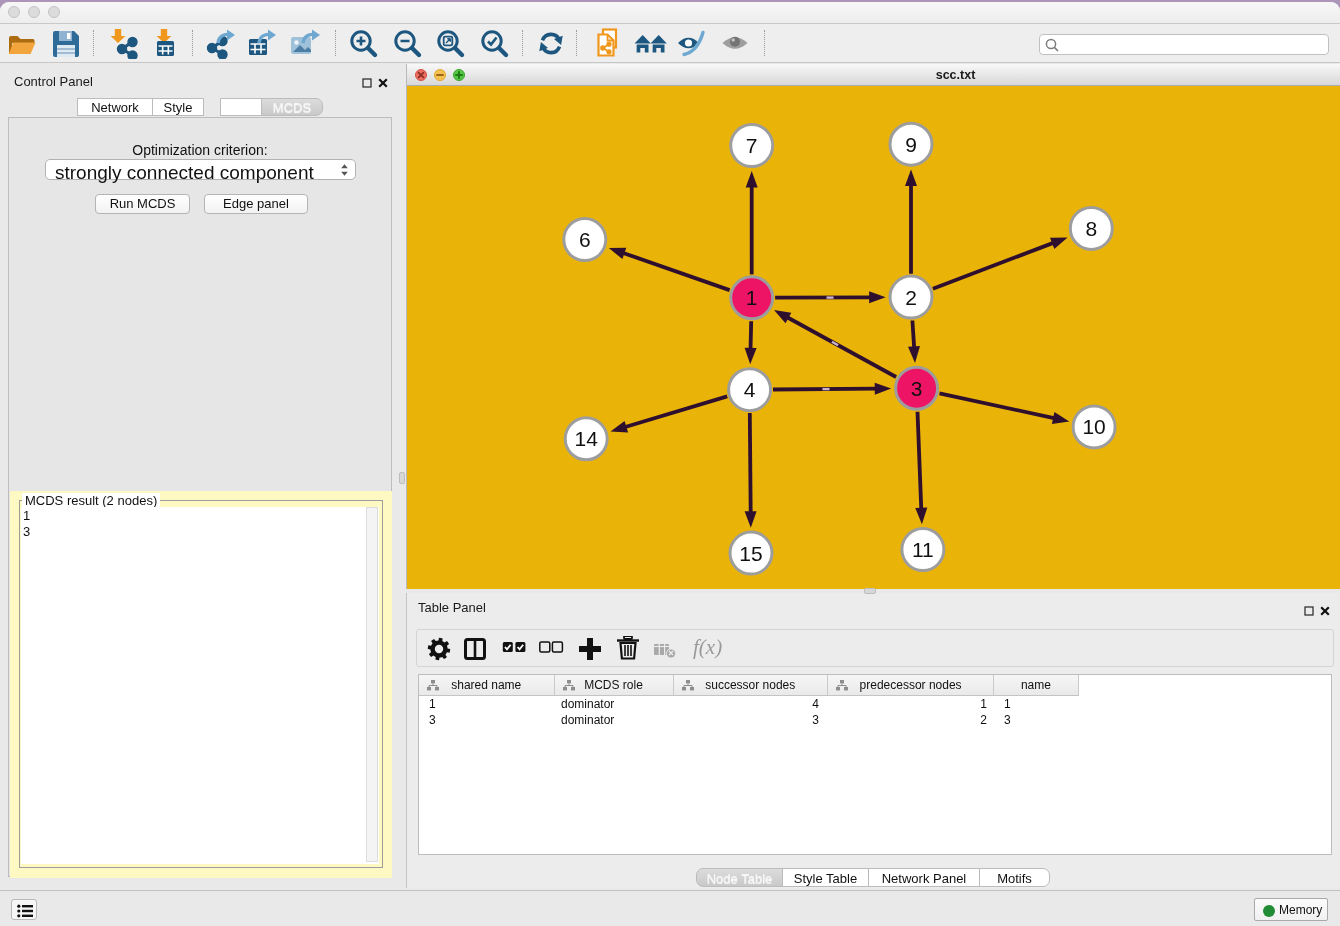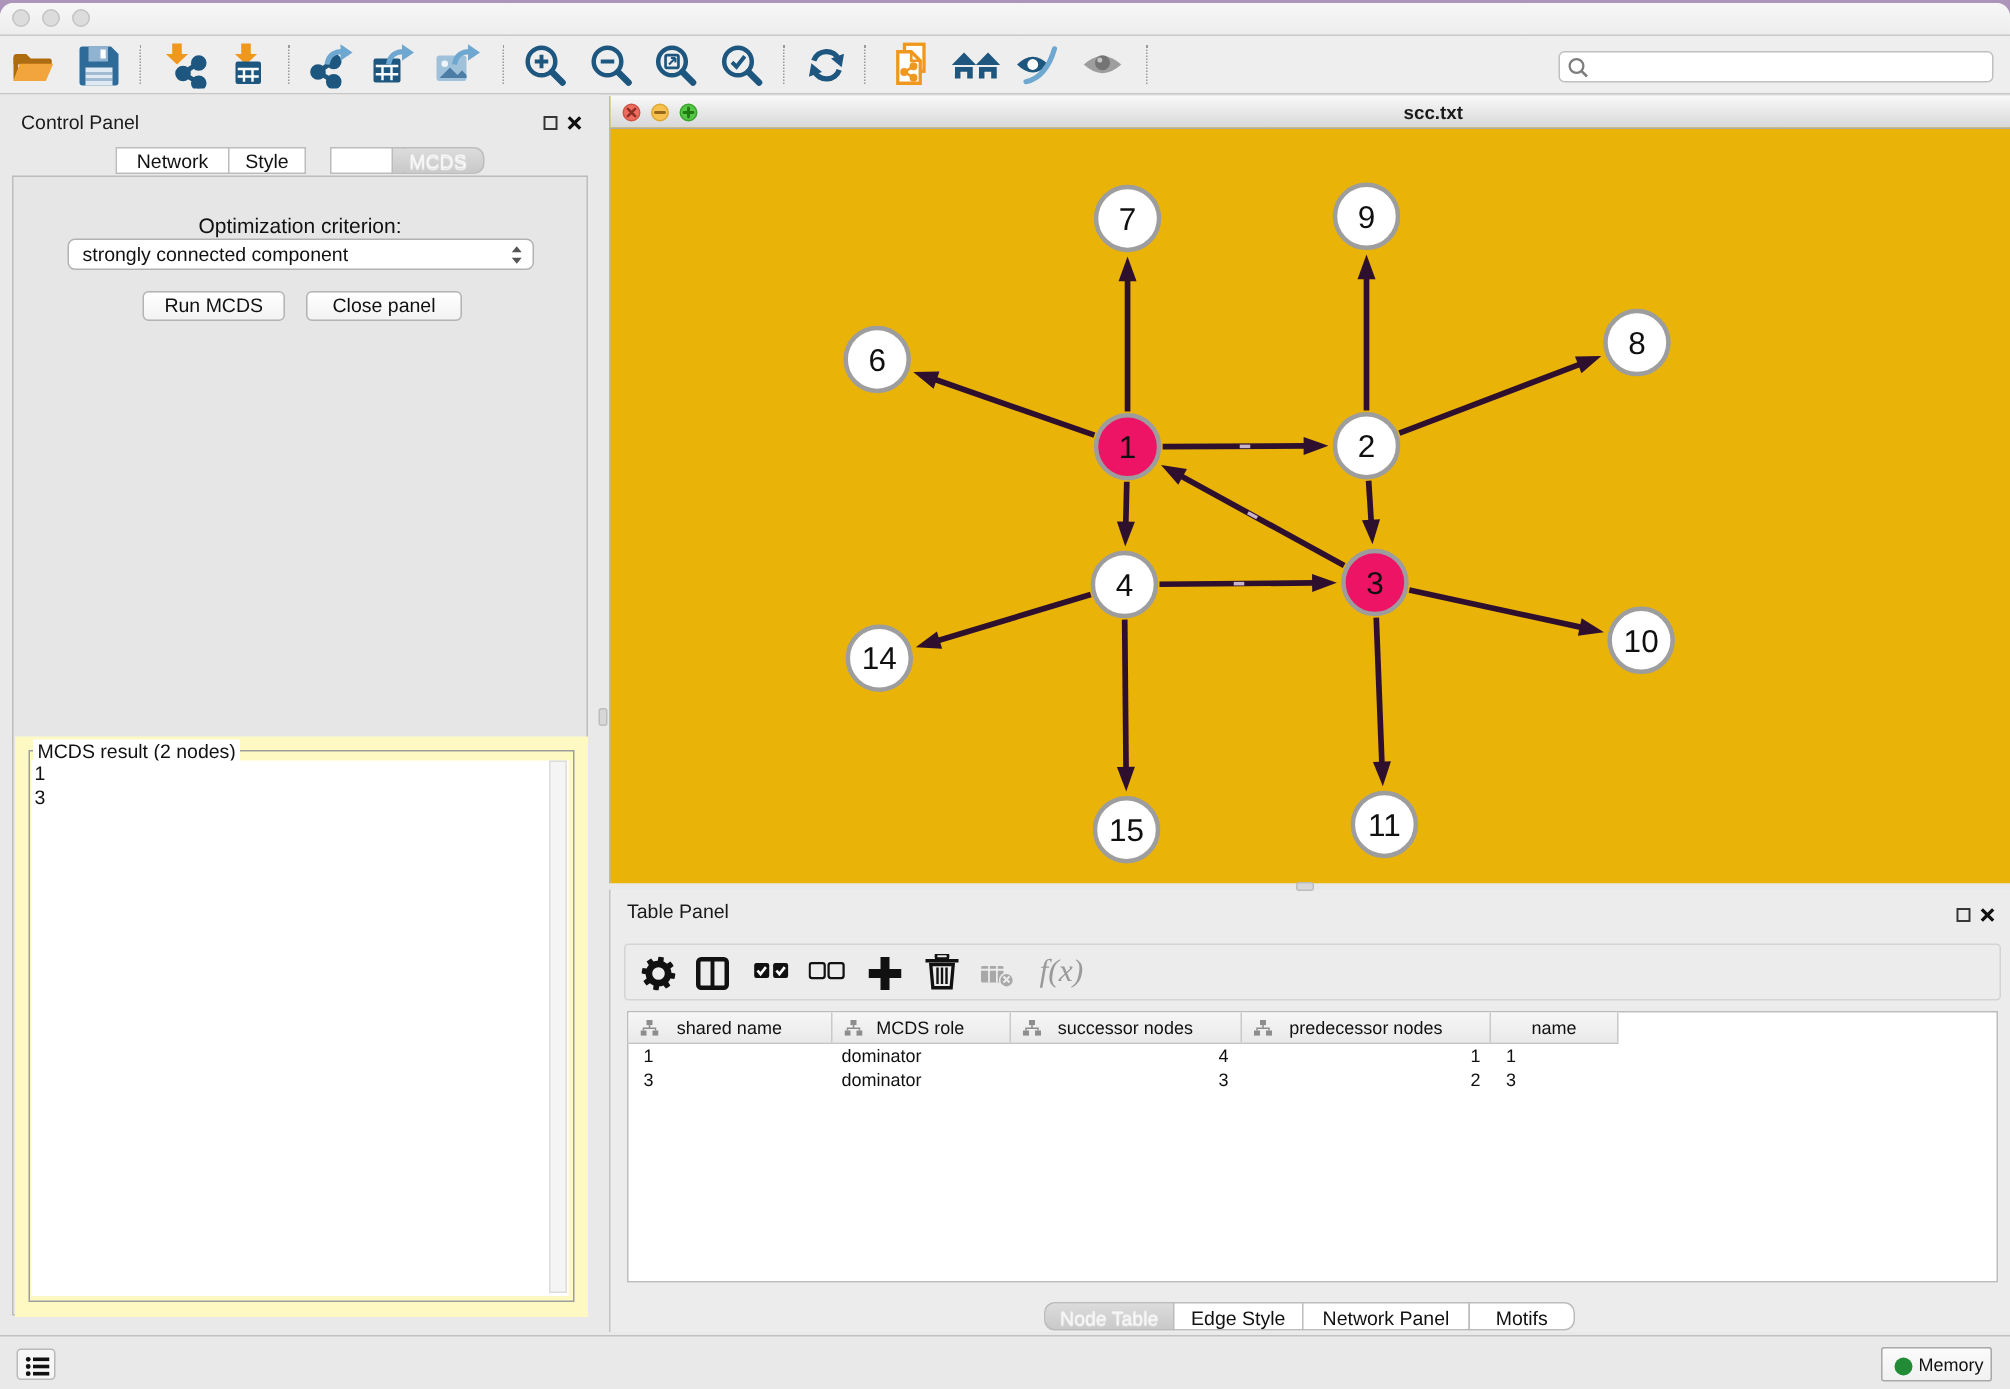--- a/index.html
+++ b/index.html
@@ -198,27 +198,27 @@
         </svg></div>
     <div id="tabs" class="abs">
       <div class="tab" style="left:0px;width:76px;">Network</div>
       <div class="tab" style="left:75px;width:52px;">Style</div>
       <div class="tab" style="left:143px;width:43px;padding-left:48px;">Select</div>
       <div class="tab" style="left:184px;width:62px;background:linear-gradient(#dcdcdc,#c9c9c9);color:#f6f6f6;border-radius:0 7px 7px 0;text-shadow:0 1px 1px #fff;">MCDS</div>
     </div>
     <div id="tabc" class="abs">
       <div class="abs" style="left:0;top:24px;width:100%;text-align:center;font-size:14px;color:#111;">Optimization criterion:</div>
       <div class="abs" style="left:36px;top:41px;width:311px;height:21px;background:#fff;border:1px solid #b2b2b2;border-radius:5px;box-sizing:border-box;">
-        <div class="abs" style="left:9px;top:2px;font-size:13px;color:#111;">strongly connected component</div>
+        <div class="abs" style="left:9px;top:2px;font-size:19px;color:#111;">strongly connected component</div>
         <svg class="abs" style="right:6px;top:3px;" width="9" height="14" viewBox="0 0 9 14">
             <path d="M1.2 5.2 L4.5 1.2 L7.8 5.2 Z M1.2 8.8 L4.5 12.8 L7.8 8.8 Z" fill="#555"></path>
           </svg>
       </div>
       <div class="btn" style="left:86px;top:76px;width:95px;height:20px;line-height:18px;">Run MCDS</div>
-      <div class="btn" style="left:195px;top:76px;width:104px;height:20px;line-height:18px;">Close panel</div>
+      <div class="btn" style="left:195px;top:76px;width:104px;height:20px;line-height:18px;">Edge panel</div>
       <div id="mcdswhite" class="abs">
         <div class="abs" style="left:9px;top:9px;width:362px;height:366px;border:1px solid #9d9d9d;"></div>
         <div class="abs" style="left:12px;top:2px;background:#fff;padding:0 3px;font-size:13px;color:#111;">MCDS result (2 nodes)</div>
         <div class="abs" style="left:11px;top:16px;width:358px;height:357px;background:#fff;">
           <div class="abs" style="left:2px;top:1px;font-size:13px;color:#111;line-height:16px;">1<br>3</div>
           <div class="abs" style="right:1px;top:0px;width:12px;height:355px;background:#f4f4f4;border:1px solid #dcdcdc;box-sizing:border-box;"></div>
         </div>
       </div>
     </div>
   </div>
@@ -405,21 +405,21 @@
       <div class="trow" style="left:0;top:37px;width:912px;">
           <span class="abs" style="left:10px;">3</span>
           <span class="abs" style="left:142px;">dominator</span>
           <span class="abs" style="left:330px;width:70px;text-align:right;">3</span>
           <span class="abs" style="left:498px;width:70px;text-align:right;">2</span>
           <span class="abs" style="left:585px;">3</span>
         </div>
     </div>
     <div id="btabs" class="abs">
       <div class="btab" style="left:289px;width:87px;background:linear-gradient(#dcdcdc,#c9c9c9);color:#f6f6f6;border-radius:7px 0 0 7px;text-shadow:0 1px 1px #fff;">Node Table</div>
-      <div class="btab" style="left:375px;width:87px;">Edge Style</div>
+      <div class="btab" style="left:375px;width:87px;">Style Table</div>
       <div class="btab" style="left:461px;width:112px;">Network Panel</div>
       <div class="btab" style="left:572px;width:71px;border-radius:0 7px 7px 0;">Motifs</div>
     </div>
   </div>
   <div id="statusbar" class="abs">
     <div id="listbtn" class="abs">
         <svg class="abs" style="left:5px;top:4px;" width="16" height="14" viewBox="0 0 16 14">
           <g fill="#111">
             <circle cx="1.8" cy="2.2" r="1.6"></circle>
             <circle cx="1.8" cy="7" r="1.6"></circle>

